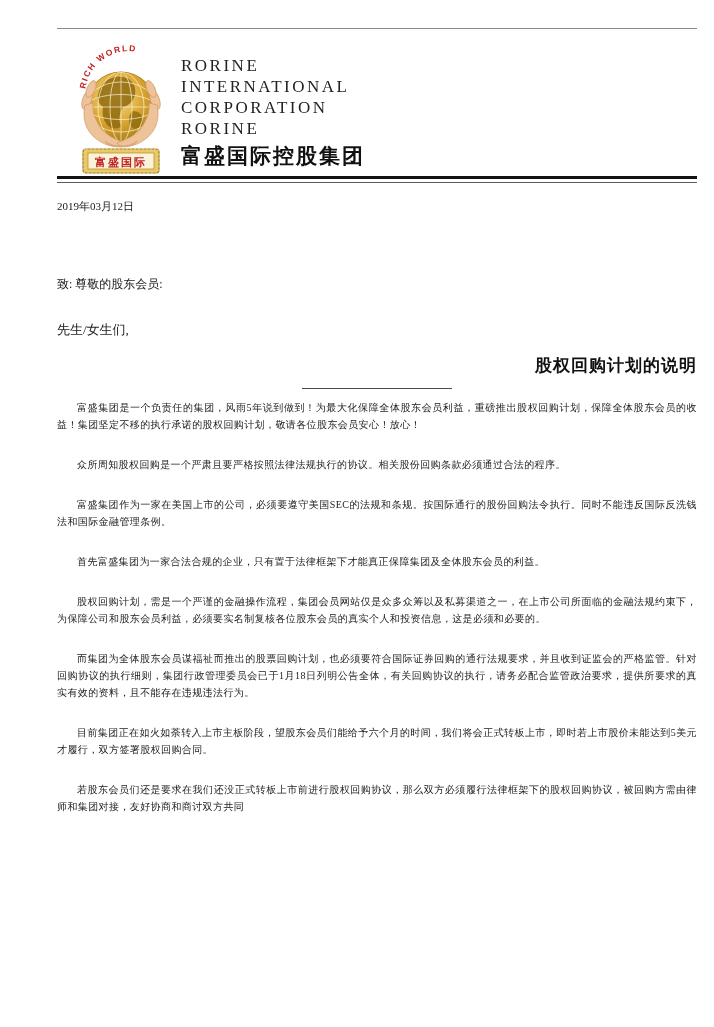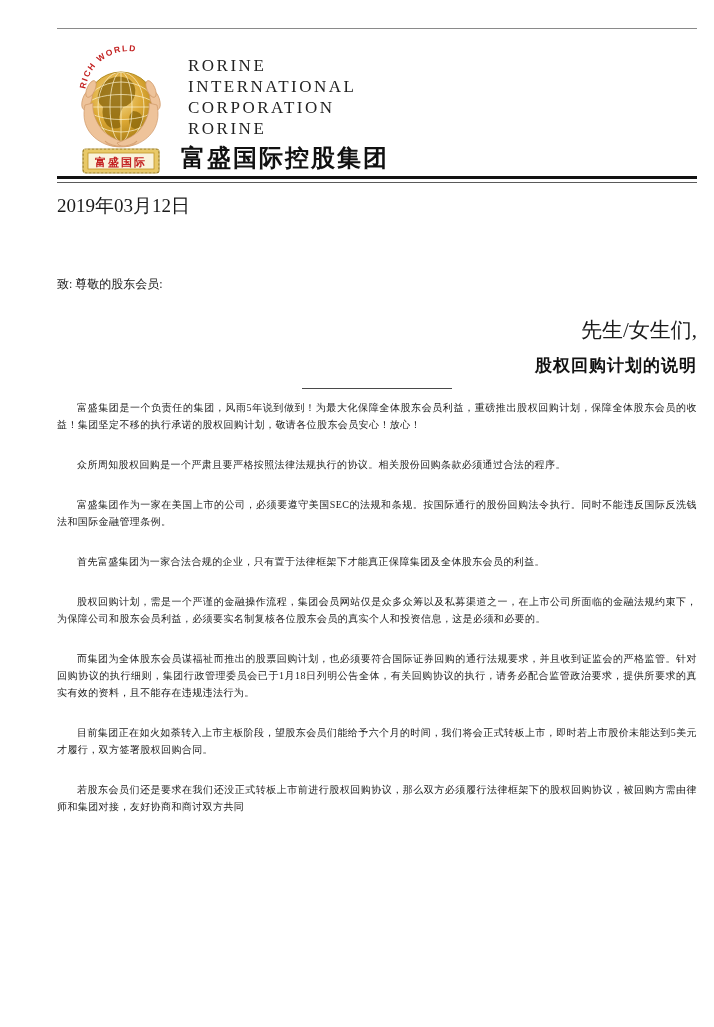--- a/index.html
+++ b/index.html
@@ -12,30 +12,30 @@
   .content{margin:0 17px 0 57px;width:640px;}
 
   .top-rule{margin:28px 0 0 0;border:0;border-top:1px solid #8a8a8a;width:640px;}
 
   
   .letterhead{display:flex;align-items:flex-start;margin-top:16px;padding-left:18px;height:128px;}
   .logo{width:92px;height:130px;flex:0 0 auto;}
   .names{margin-left:14px;padding-top:10px;}
   .en-line{
     font-size:17px;line-height:21px;letter-spacing:2.5px;color:#222;
-    font-family:"Liberation Serif","DejaVu Serif",serif;font-weight:400;margin-left:7px;
+    font-family:"Liberation Serif","DejaVu Serif",serif;font-weight:400;
   }
-  .cn-name{font-size:24px;font-weight:700;letter-spacing:2px;margin-top:3px;color:#111;}
+  .cn-name{font-size:21px;font-weight:700;letter-spacing:2px;margin-top:3px;color:#111;}
 
   .header-rule{margin-top:3px;height:3px;border-top:3px solid #121212;border-bottom:1px solid #5a5a5a;width:640px;}
 
   
-  .date{margin:13px 0 0 0;font-size:19px;line-height:20px;}
+  .date{margin:13px 0 0 0;font-size:11px;line-height:20px;}
   .salutation{margin:58px 0 0 0;font-size:12px;line-height:20px;}
-  .greeting{margin:26px 0 0 0;font-size:21px;line-height:20px;text-align:right;}
+  .greeting{margin:26px 0 0 0;font-size:13px;line-height:20px;}
   .subject{margin:15px 0 0 0;font-size:17px;line-height:22px;font-weight:700;letter-spacing:1px;color:#111;text-align:right;}
   .subject-underline{margin-top:11px;width:150px;border:0;border-top:1px solid #4a4a4a;}
 
   .paras{margin-top:10px;}
   .para{
     margin:0 0 23px 0;font-size:10px;line-height:17px;
     text-indent:2em;text-align:justify;letter-spacing:0.4px;color:#1c1c1c;
   }
   .para:last-child{margin-bottom:15px;}
 </style>

